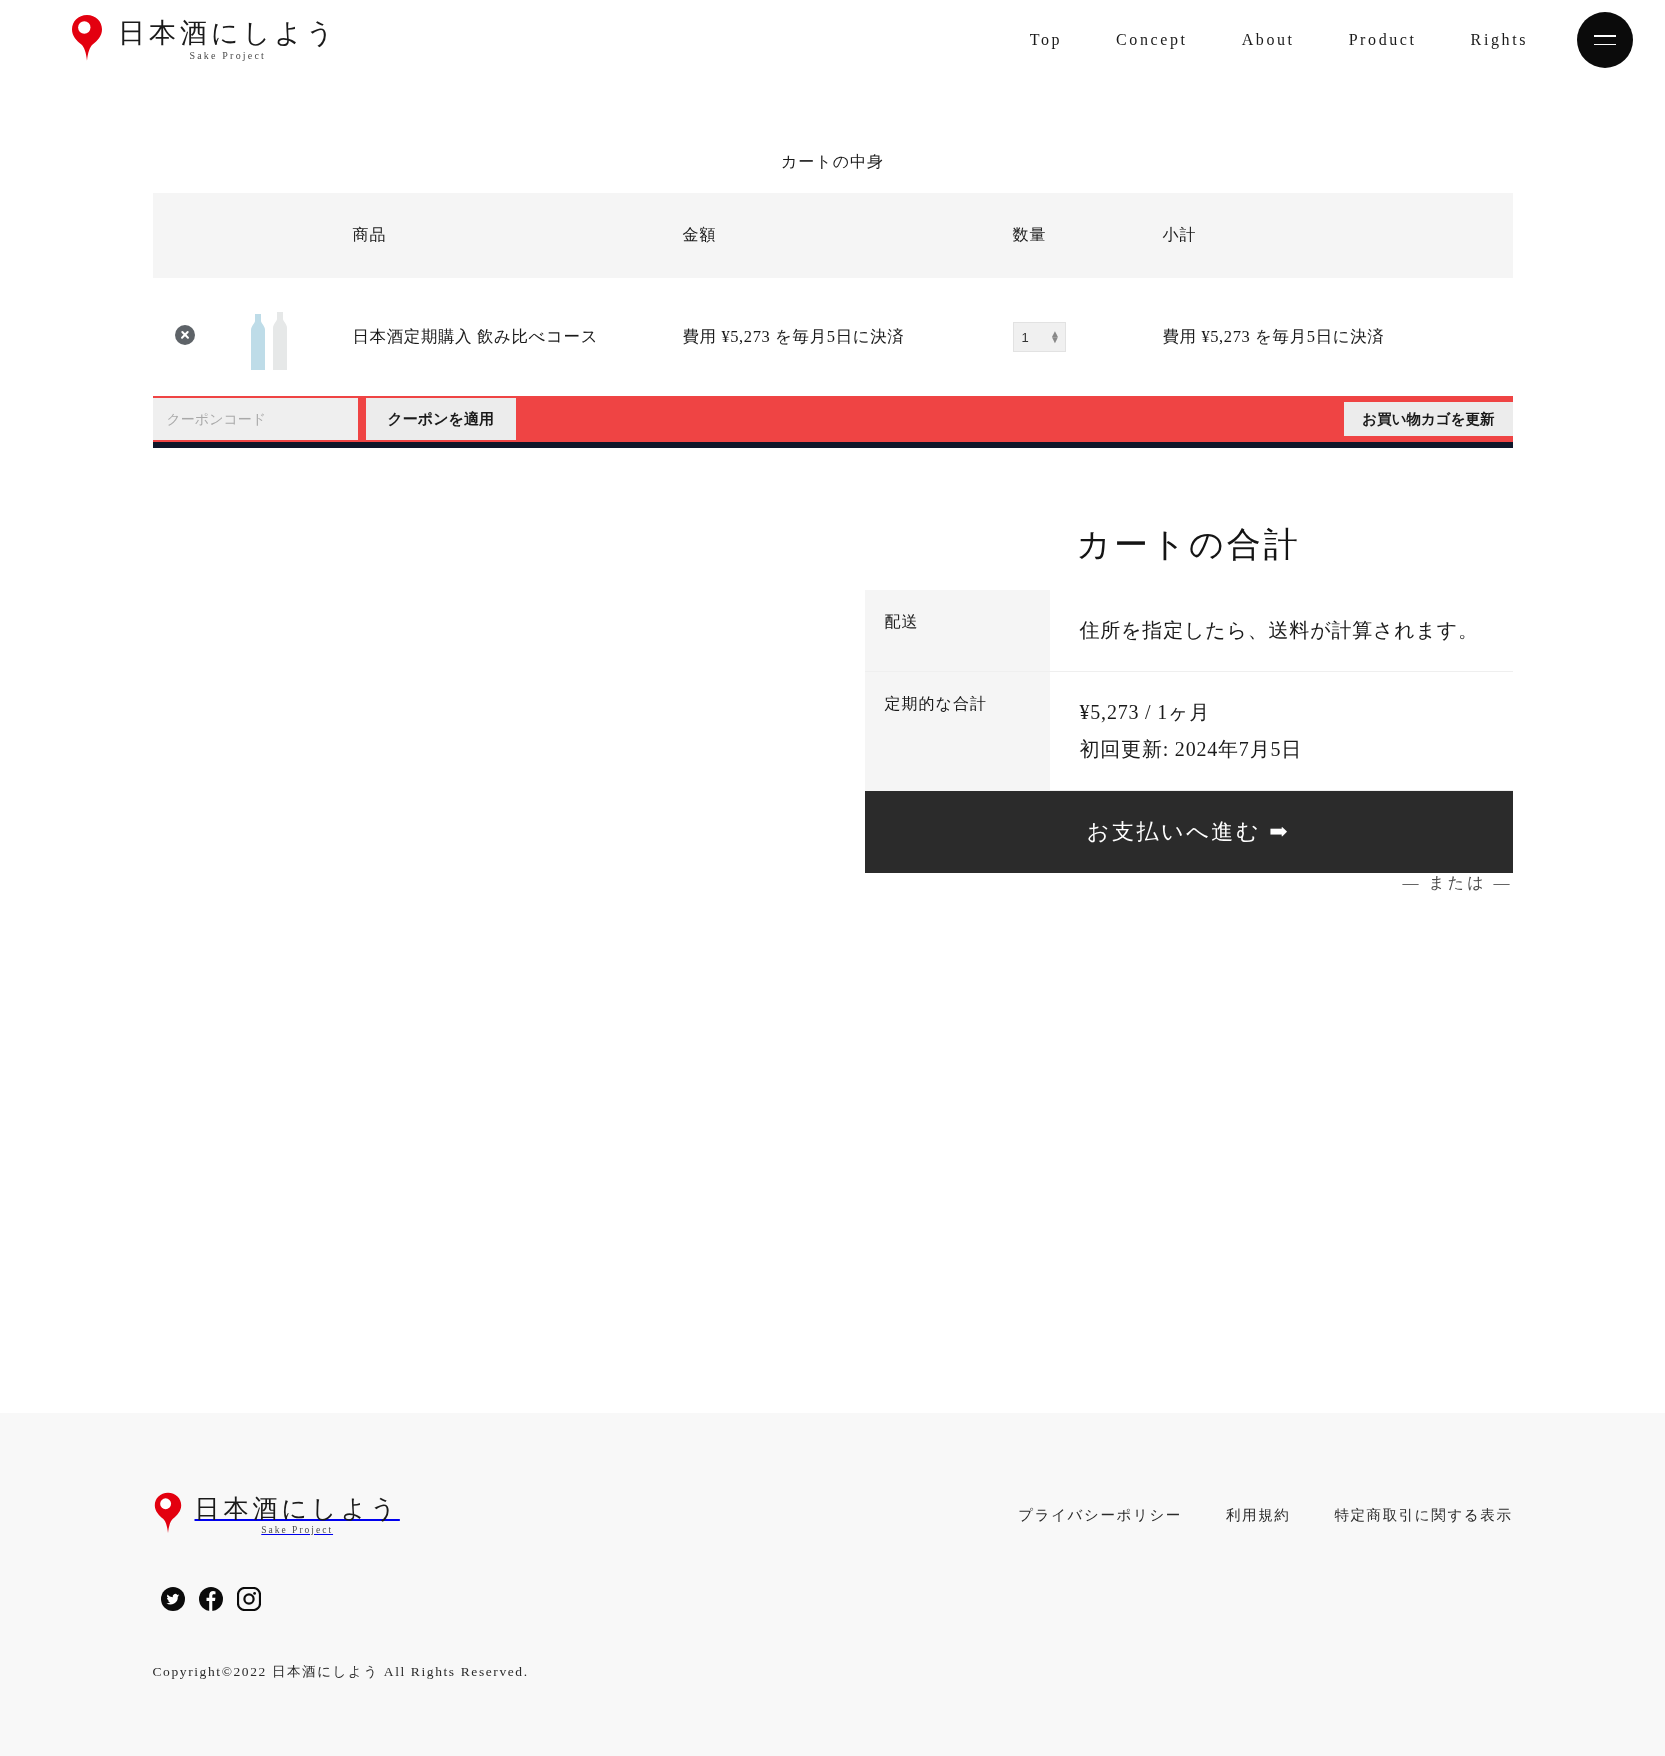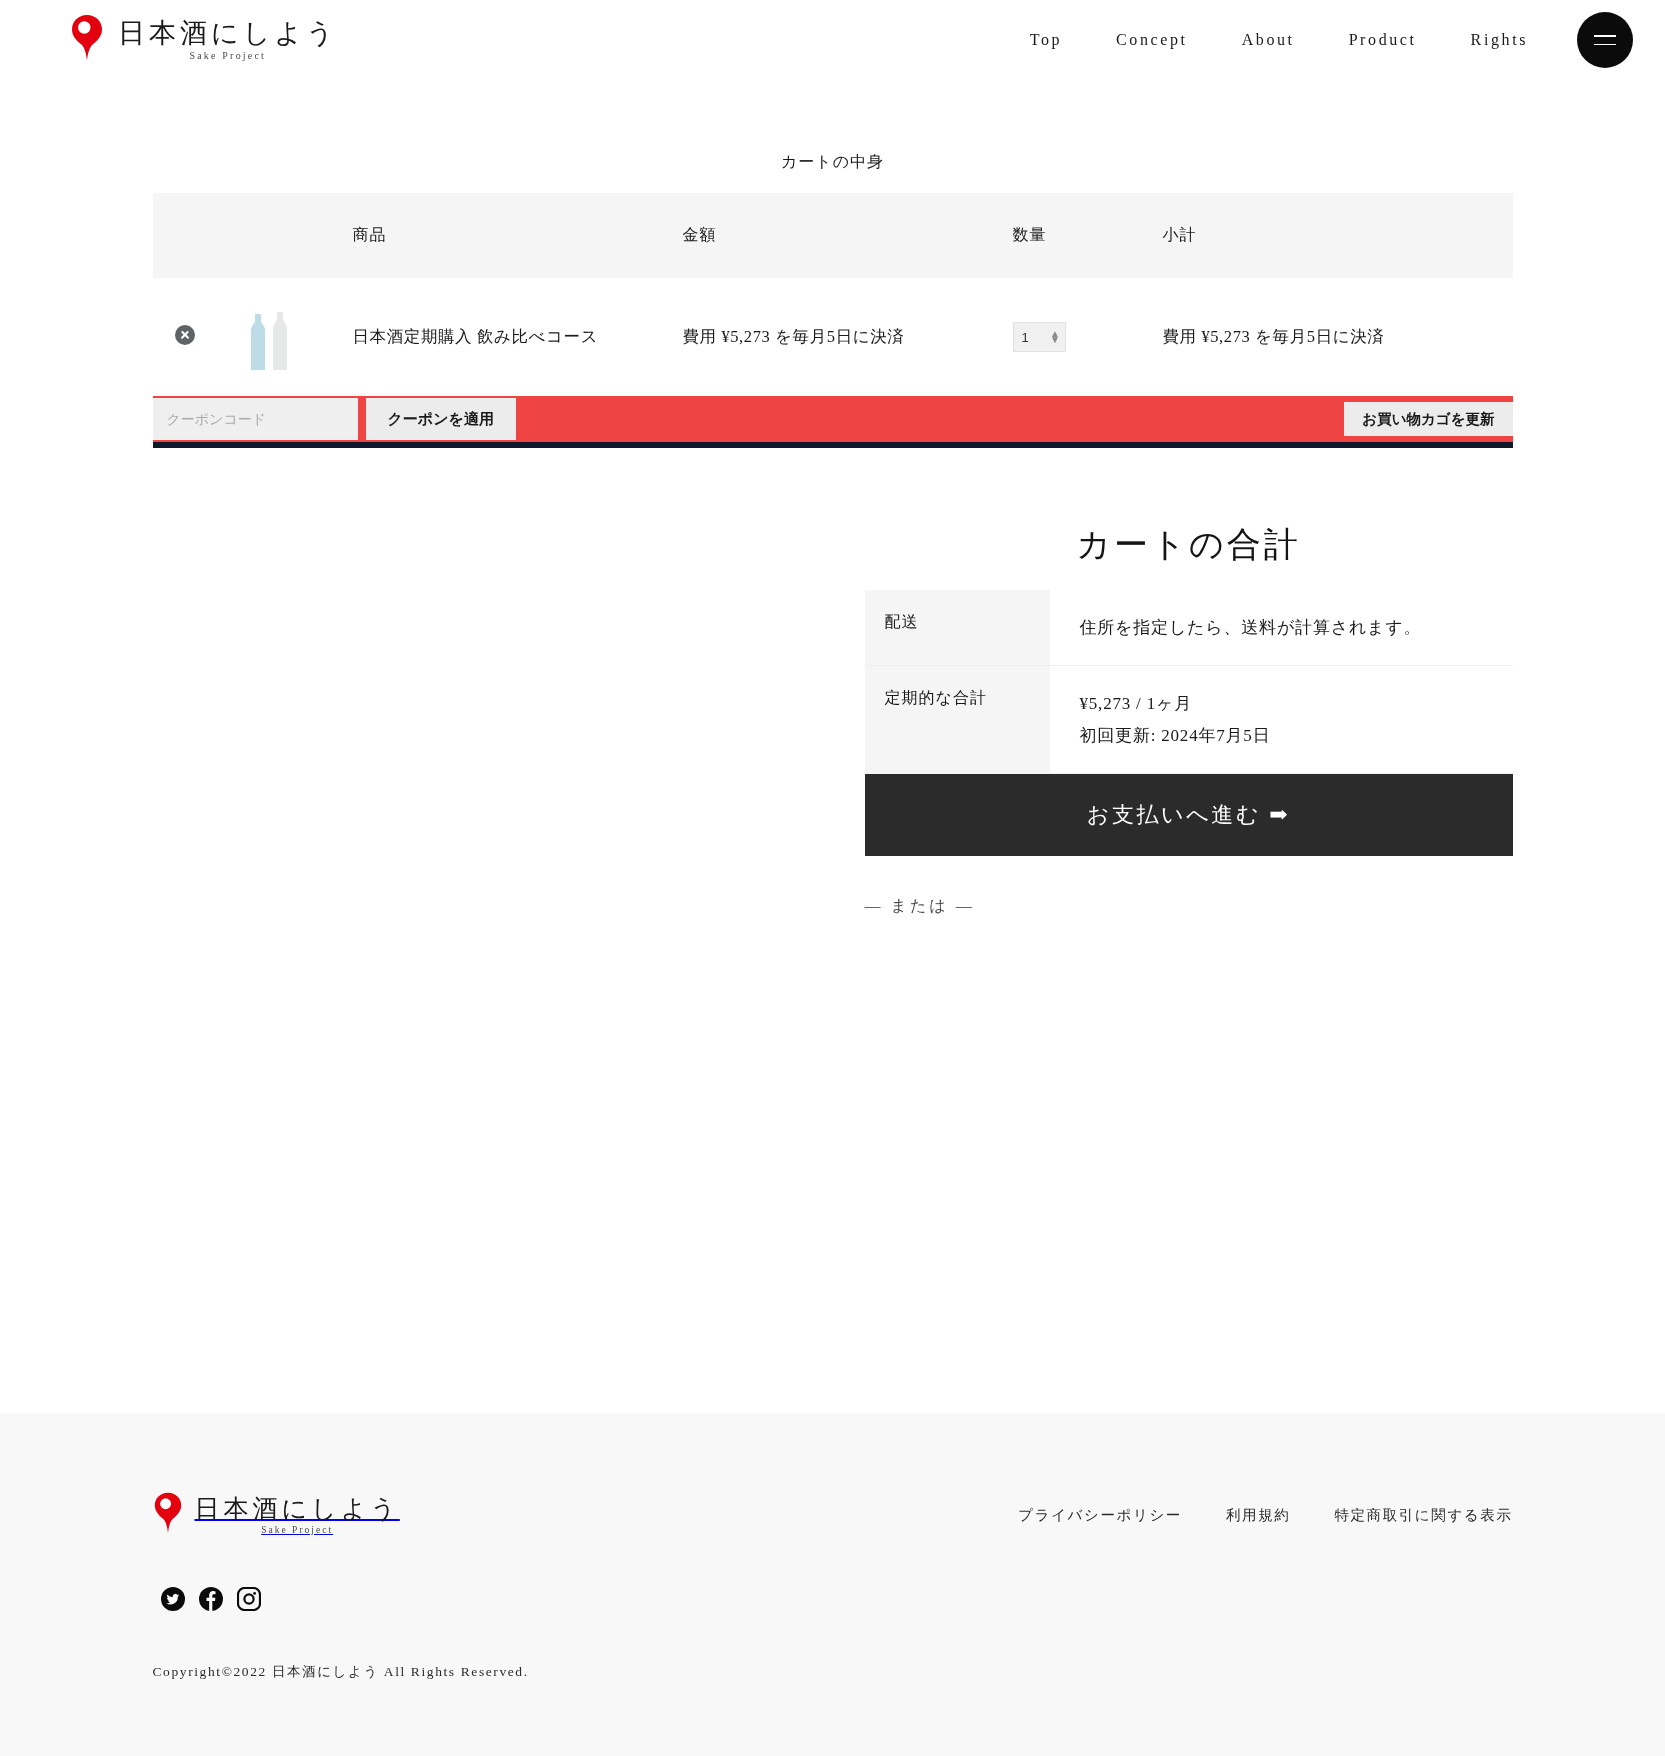--- a/index.html
+++ b/index.html
@@ -178,42 +178,41 @@
     width:185px;
     text-align:left; font-weight:400;
     font-size:16px; color:#1a1a1a;
     background:#f5f5f5;
     padding:22px 0 22px 20px;
     vertical-align:top;
     letter-spacing:1px;
   }
   table.totals-table td{
     padding:22px 0 22px 30px;
-    font-size:17px; color:#1a1a1a;
+    font-size:20px; color:#1a1a1a;
     vertical-align:middle;
     border-bottom:1px solid #efefef;
     letter-spacing:.8px;
     line-height:1.85;
   }
   .ship-row th{ border-bottom:1px solid #efefef; }
   .ship-row td{ padding-top:46px; padding-bottom:46px; }
 
   .checkout-btn{
     display:block; width:100%;
     background:#2b2b2b; color:#fff;
     border:none;
     font-family:"Liberation Serif","DejaVu Serif",serif;
     font-size:22px; letter-spacing:2.6px;
     padding:26px 0;
     cursor:pointer;
     text-align:center;
   }
   .or-divider{
-    text-align:left;
-    margin-top:40px;
+    text-align:right;
     font-size:16px; letter-spacing:3px; color:#4a4a4a;
   }
 
   
   .site-footer{
     position:absolute; left:0; bottom:0;
     width:1665px;
     background:#f8f8f8;
     padding:78px 0 0 0;
     height:343px;

